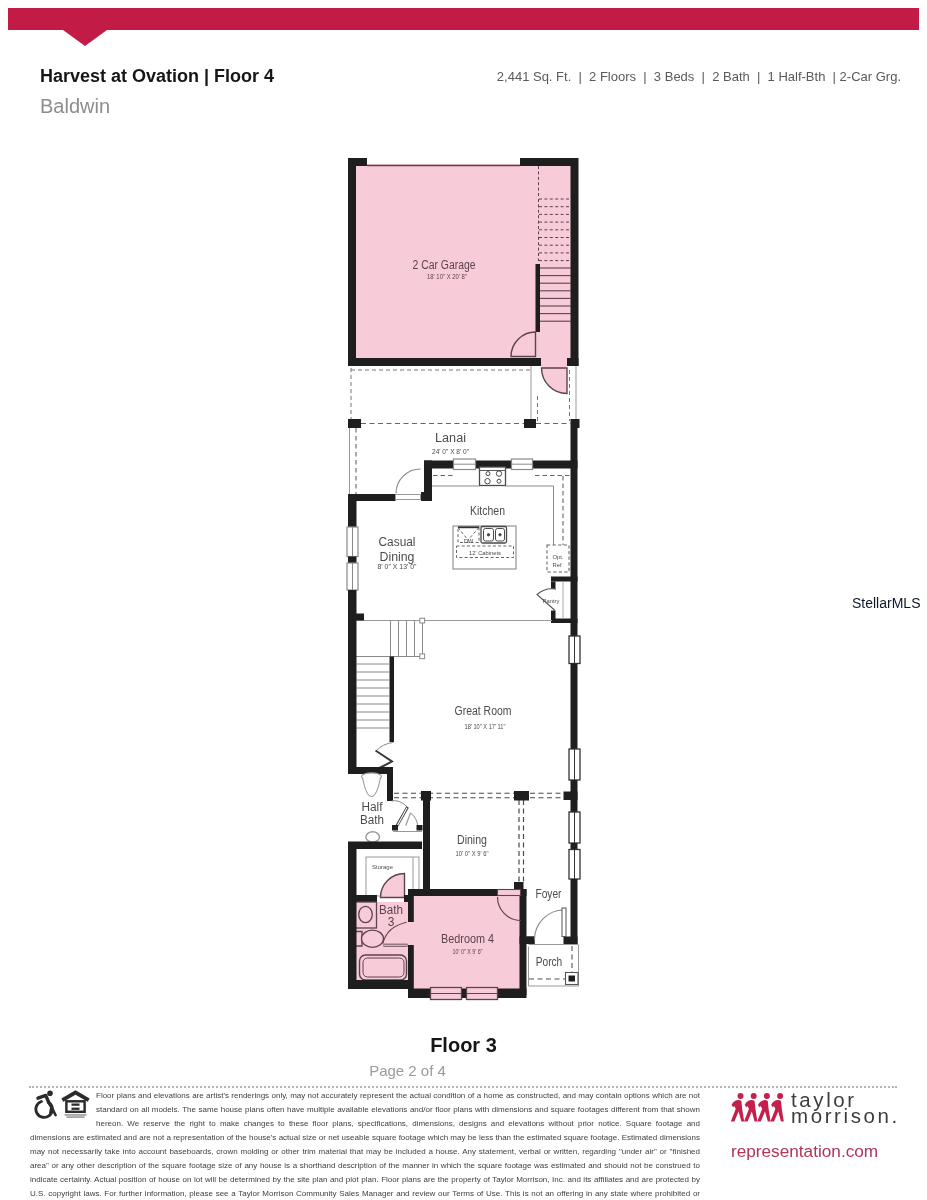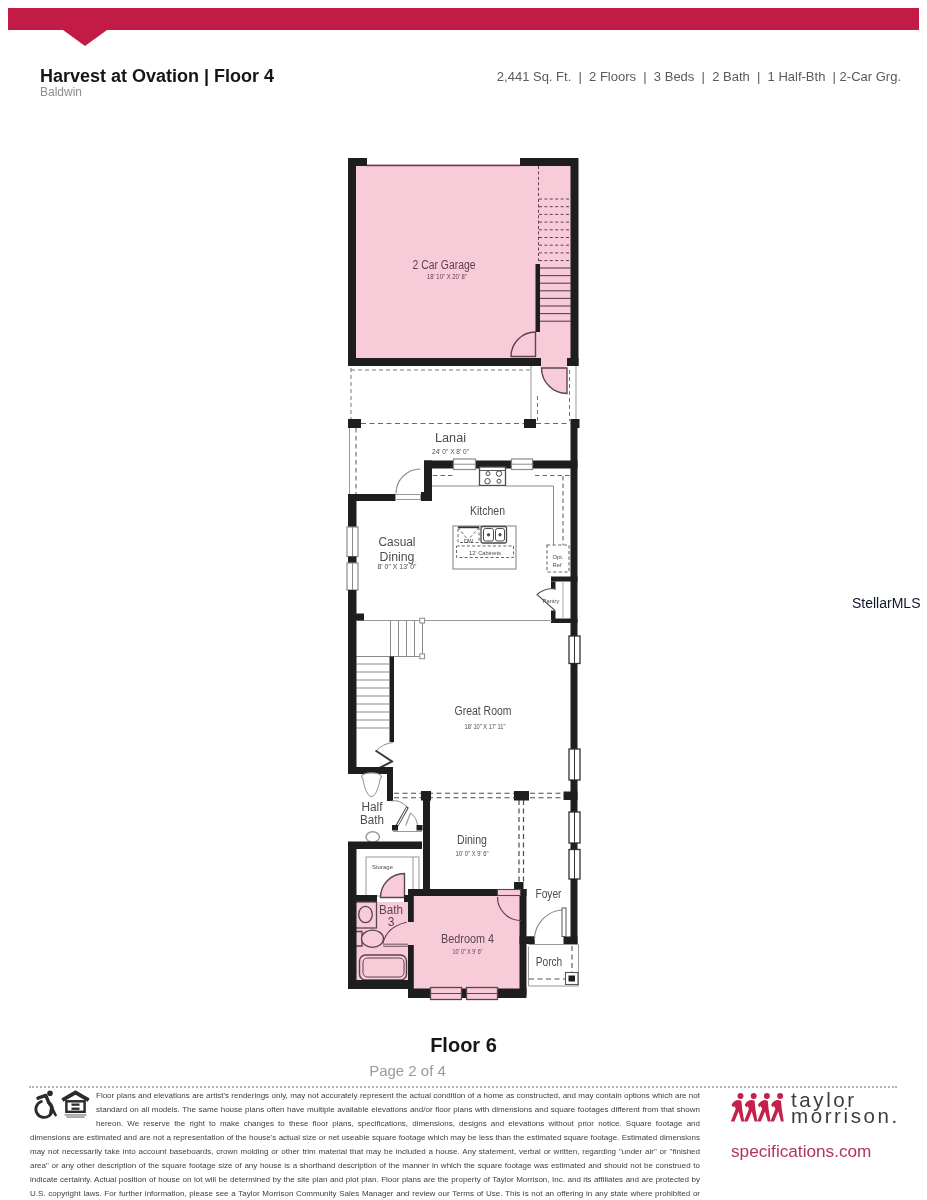--- a/index.html
+++ b/index.html
@@ -8,21 +8,21 @@
 </style>
 </head>
 <body>
 
 <div class="abs" style="left:8px;top:8px;width:911px;height:22px;background:#c21b46;"></div>
 
 <div class="abs" style="left:63px;top:30px;width:0;height:0;border-left:22px solid transparent;border-right:22px solid transparent;border-top:16px solid #c21b46;"></div>
 
 <div class="abs" style="left:40px;top:66px;font-size:18px;font-weight:bold;color:#161616;">Harvest at Ovation | Floor 4</div>
 
-<div class="abs" style="left:40px;top:85px;font-size:12px;color:#8d8d8d;">Baldwin</div>
+<div class="abs" style="left:40px;top:95px;font-size:20px;color:#8d8d8d;">Baldwin</div>
 
 <div class="abs" style="right:26px;top:69px;font-size:13px;color:#5a5a5a;">2,441 Sq. Ft.&nbsp; |&nbsp; 2 Floors&nbsp; |&nbsp; 3 Beds&nbsp; |&nbsp; 2 Bath&nbsp; |&nbsp; 1 Half-Bth&nbsp; | 2-Car Grg.</div>
 
 <svg class="abs" style="left:0;top:0;" width="927" height="1200" viewBox="0 0 927 1200">
 <g stroke-linecap="butt">
 
 <g>
   <rect x="352" y="164" width="222" height="196" fill="#f8cbd9"></rect>
   <text x="444" y="268.5" font-size="12.5" fill="#5c434e" text-anchor="middle" textLength="63" lengthAdjust="spacingAndGlyphs">2 Car Garage</text>
   <text x="447" y="278.5" font-size="6.6" fill="#5c434e" text-anchor="middle" textLength="40" lengthAdjust="spacingAndGlyphs">18' 10" X 20' 8"</text>
@@ -467,21 +467,21 @@
 
 <g>
   <rect x="565.5" y="972.5" width="12.5" height="12" fill="#fff" stroke="#555" stroke-width="1.1"></rect>
   <rect x="568.5" y="975.5" width="6.5" height="6" fill="#1e1e1e"></rect>
 </g>
 </g>
 </svg>
 
 <div class="abs" style="left:852px;top:595px;font-size:14px;font-weight:normal;color:#0f172a;">StellarMLS</div>
 
-<div class="abs" style="left:0;top:1034px;width:927px;text-align:center;font-size:20px;font-weight:bold;color:#161616;">Floor 6</div>
+<div class="abs" style="left:0;top:1034px;width:927px;text-align:center;font-size:20px;font-weight:bold;color:#161616;">Floor 3</div>
 
 <div class="abs" style="left:0;top:1062px;width:815px;text-align:center;font-size:15px;color:#9b9b9b;">Page 2 of 4</div>
 
 <div class="abs" style="left:29px;top:1086px;width:868px;border-top:2px dotted #b5b5b5;"></div>
 
 <div class="abs" style="left:30px;top:1089px;width:670px;font-size:8px;line-height:14px;color:#3e3e3e;text-align:justify;">
   <div style="float:left;width:66px;height:33px;">
 
   <svg width="26" height="29" viewBox="0 0 26 29" style="position:absolute;left:2px;top:1px;">
     <circle cx="18" cy="3.2" r="2.8" fill="#2b2b2b"></circle>
@@ -514,13 +514,13 @@
   <use href="#fig" x="13.2"></use>
   <use href="#fig" x="26.4"></use>
   <use href="#fig" x="39.6"></use>
 </g>
 <g fill="#3c3c3e" font-family="Liberation Sans,sans-serif" font-size="20.5px" letter-spacing="2.6">
   <text x="66" y="19">taylor</text>
   <text x="66" y="34.5">morrison.</text>
 </g>
 </svg>
 
-<div class="abs" style="left:731px;top:1141px;font-size:17.2px;color:#b23457;">specifications.com</div>
+<div class="abs" style="left:731px;top:1141px;font-size:17.2px;color:#b23457;">representation.com</div>
 
 </body></html>

